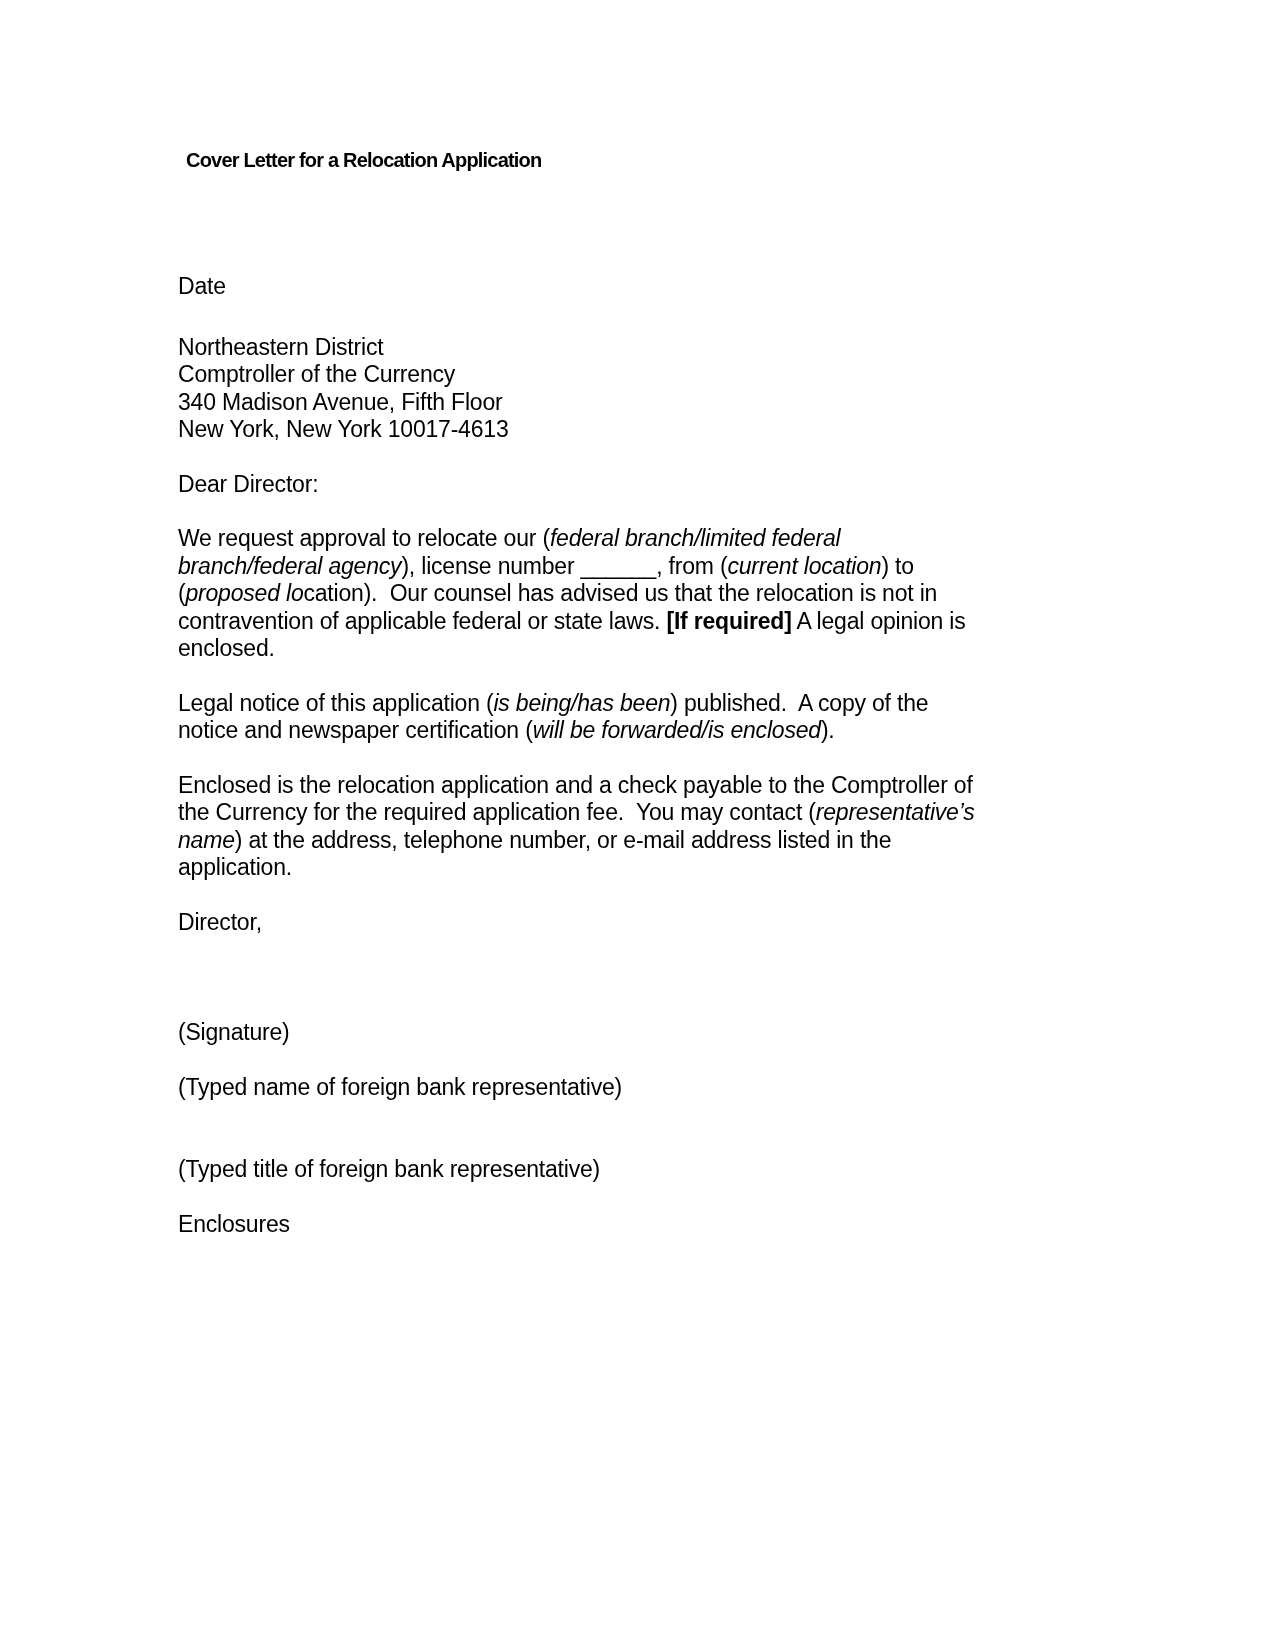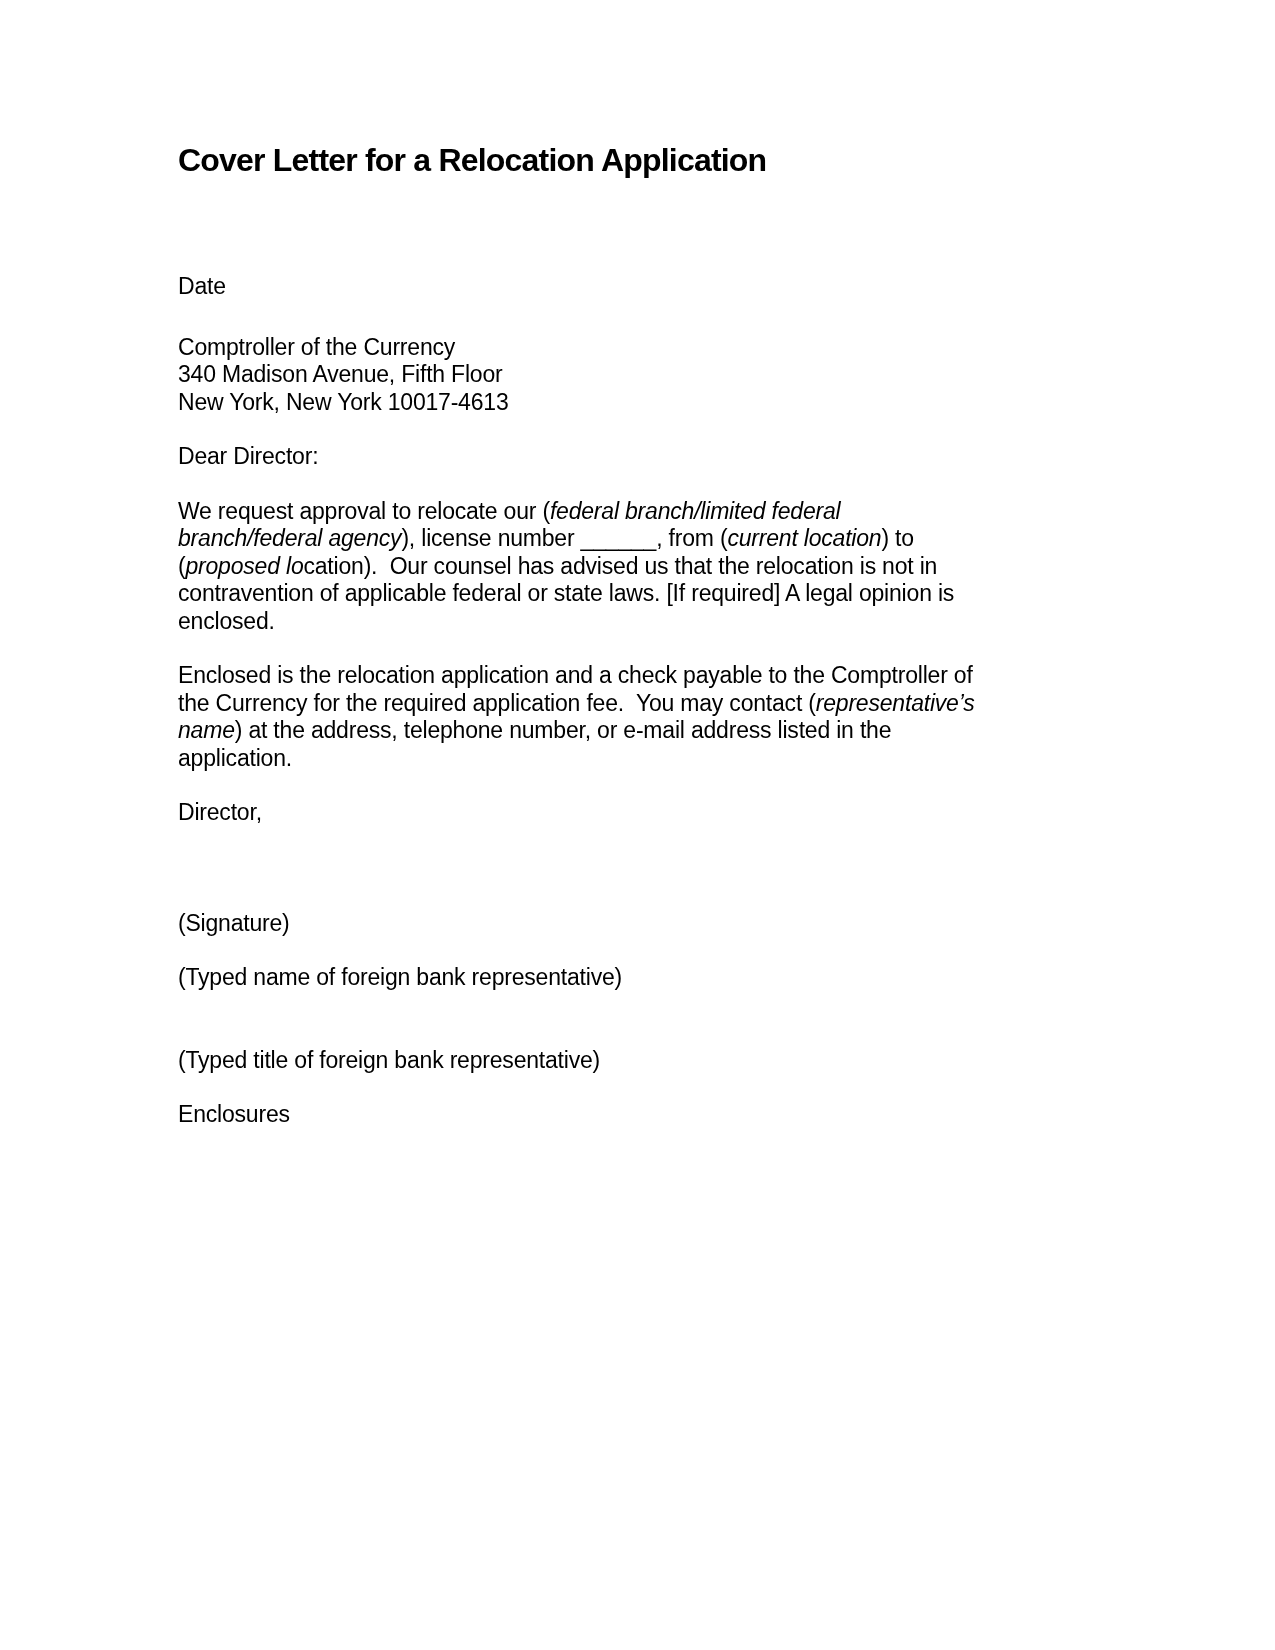--- a/index.html
+++ b/index.html
@@ -15,54 +15,55 @@
     color: #000000;
     font-family: "Liberation Sans", "DejaVu Sans", sans-serif;
     font-size: 23px;
     line-height: 27.5px;
     letter-spacing: -0.2px;
     box-sizing: border-box;
     padding: 140px 258px 0 178px;
     overflow: hidden;
   }
   .doc-title {
-    font-size: 32px;
+    font-size: 20px;
     line-height: 40px;
     font-weight: 700;
     letter-spacing: -0.8px;
-    margin: 0 0 93px 0;
+    margin: 0 0 93px 8px;
     white-space: nowrap;
   }
   .block {
     margin: 0 0 27px 0;
     white-space: pre-wrap;
   }
   .block-date       { margin-bottom: 33px; }
   .block-closing    { margin-bottom: 83px; }
   .block-signature  { }
   .block-typedname  { margin-bottom: 55px; }
   .block-paragraph  { margin-bottom: 27px; }
   .run-i { font-style: italic; }
-  .run-b { font-weight: 400; }
+  .run-b { font-weight: 700; }
 </style>
 </head>
 <body>
 
 <div class="page">
 
   <h1 class="doc-title">Cover Letter for a Relocation Application</h1>
 
   <div class="block block-date">Date</div>
 
-  <div class="block"><div>Comptroller of the Currency</div><div>340 Madison Avenue, Fifth Floor</div><div>New York, New York 10017-4613</div></div>
+  <div class="block"><div>Northeastern District</div><div>Comptroller of the Currency</div><div>340 Madison Avenue, Fifth Floor</div><div>New York, New York 10017-4613</div></div>
 
   <div class="block">Dear Director:</div>
 
   <div class="block block-paragraph"><span>We request approval to relocate our (</span><span class="run-i">federal branch/limited federal</span><br><span class="run-i">branch/federal agency</span><span>), license number ______, from (</span><span class="run-i">current location</span><span>) to</span><br><span>(</span><span class="run-i">proposed lo</span><span>cation).  Our counsel has advised us that the relocation is not in</span><br><span>contravention of applicable federal or state laws. </span><span class="run-b">[If required]</span><span> A legal opinion is</span><br><span>enclosed.</span></div>
 
+  <div class="block block-paragraph"><span>Legal notice of this application (</span><span class="run-i">is being/has been</span><span>) published.  A copy of the</span><br><span>notice and newspaper certification (</span><span class="run-i">will be forwarded/is enclosed</span><span>).</span></div>
 
   <div class="block block-paragraph"><span>Enclosed is the relocation application and a check payable to the Comptroller of</span><br><span>the Currency for the required application fee.  You may contact (</span><span class="run-i">representative’s</span><br><span class="run-i">name</span><span>) at the address, telephone number, or e-mail address listed in the</span><br><span>application.</span></div>
 
   <div class="block block-closing">Director,</div>
 
   <div class="block block-signature">(Signature)</div>
 
   <div class="block block-typedname">(Typed name of foreign bank representative)</div>
 
   <div class="block">(Typed title of foreign bank representative)</div>

